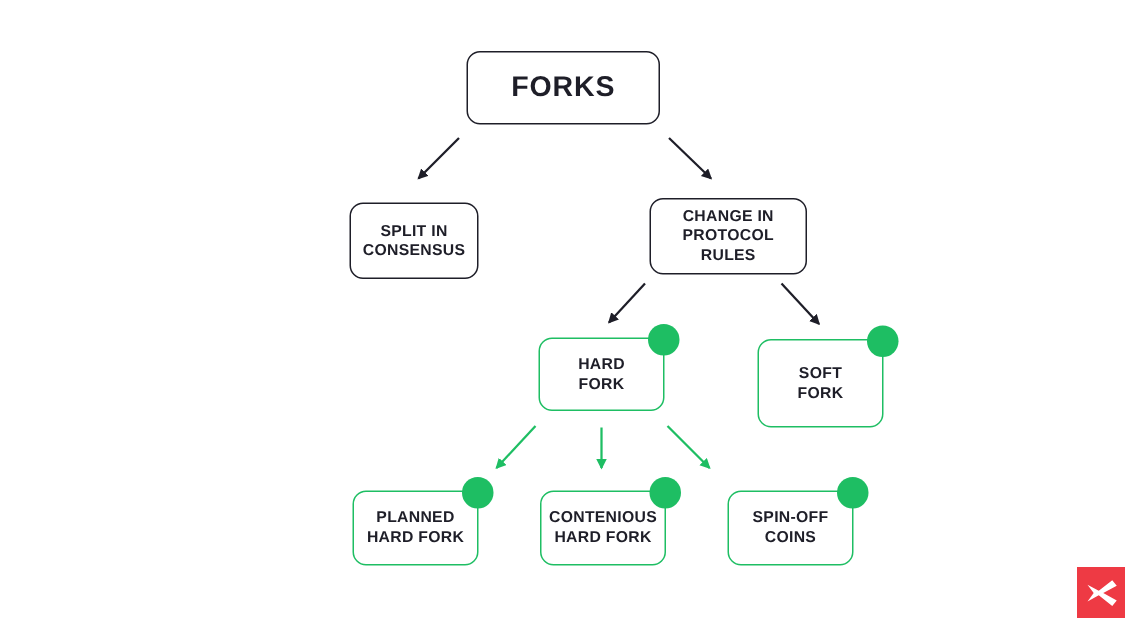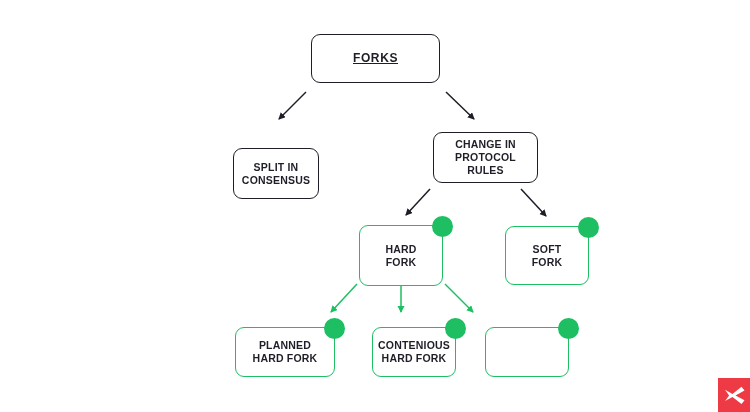--- a/index.html
+++ b/index.html
@@ -34,23 +34,22 @@
   .node.green { border: 1.6px solid #1ebe63; }
   .label {
     font-weight: bold;
     color: #1e1e28;
     white-space: pre-line;
     font-size: 10.5px;
     line-height: 1.22;
     letter-spacing: 0.2px;
   }
   .label.title {
-    font-size: 12px;
+    font-size: 19px;
     letter-spacing: 0.6px;
-    text-decoration: underline;
   }
   .dot {
     position: absolute;
     top: -10.5px;
     right: -10.5px;
     width: 21px;
     height: 21px;
     border-radius: 50%;
     background: #1ebe63;
   }
@@ -87,57 +86,59 @@
     <line x1="521" y1="189" x2="546" y2="216" stroke="#1e1e28" stroke-width="1.5" marker-end="url(#arrow-dark)"></line>
     <line x1="357" y1="284" x2="331" y2="312" stroke="#1ebe63" stroke-width="1.5" marker-end="url(#arrow-green)"></line>
     <line x1="401" y1="285" x2="401" y2="312" stroke="#1ebe63" stroke-width="1.5" marker-end="url(#arrow-green)"></line>
     <line x1="445" y1="284" x2="473" y2="312" stroke="#1ebe63" stroke-width="1.5" marker-end="url(#arrow-green)"></line>
   </svg>
 
   <div class="node dark" style="left:311px; top:34px; width:129px; height:49px;">
     <span class="label title">FORKS</span>
   </div>
 
-  <div class="node dark" style="left:233px; top:148px; width:86px; height:51px;">
+  <div class="node dark" style="left:233px; top:135px; width:86px; height:51px;">
     <span class="label">SPLIT IN
 CONSENSUS</span>
   </div>
 
   <div class="node dark" style="left:433px; top:132px; width:105px; height:51px;">
     <span class="label">CHANGE IN
 PROTOCOL
 RULES</span>
   </div>
 
-  <div class="node green" style="left:359px; top:225px; width:84px; height:61px;">
+  <div class="node green" style="left:359px; top:225px; width:84px; height:49px;">
     <span class="dot"></span>
     <span class="label">HARD
 FORK</span>
   </div>
 
   <div class="node green" style="left:505px; top:226px; width:84px; height:59px;">
     <span class="dot"></span>
     <span class="label">SOFT
 FORK</span>
   </div>
 
-  <div class="node green" style="left:235px; top:327px; width:100px; height:50px;">
+  <div class="node green" style="left:235px; top:327px; width:84px; height:50px;">
     <span class="dot"></span>
     <span class="label">PLANNED
 HARD FORK</span>
   </div>
 
-  <div class="node green" style="left:360px; top:327px; width:84px; height:50px;margin-left:12px;">
+  <div class="node green" style="left:360px; top:327px; width:84px; height:50px;">
     <span class="dot"></span>
     <span class="label">CONTENIOUS
 HARD FORK</span>
   </div>
 
   <div class="node green" style="left:485px; top:327px; width:84px; height:50px;">
     <span class="dot"></span>
+    <span class="label">SPIN-OFF
+COINS</span>
   </div>
 
   <div class="logo">
     <svg width="26" height="24" viewBox="0 0 34 32" xmlns="http://www.w3.org/2000/svg">
       <path d="M5 9 L15 14.5 L27 5 L31 10 L19 16.5 L31 23 L27 28 L15 18.5 L5 24 L10.5 16.5 Z" fill="#ffffff"></path>
     </svg>
   </div>
 
 </div>
 

